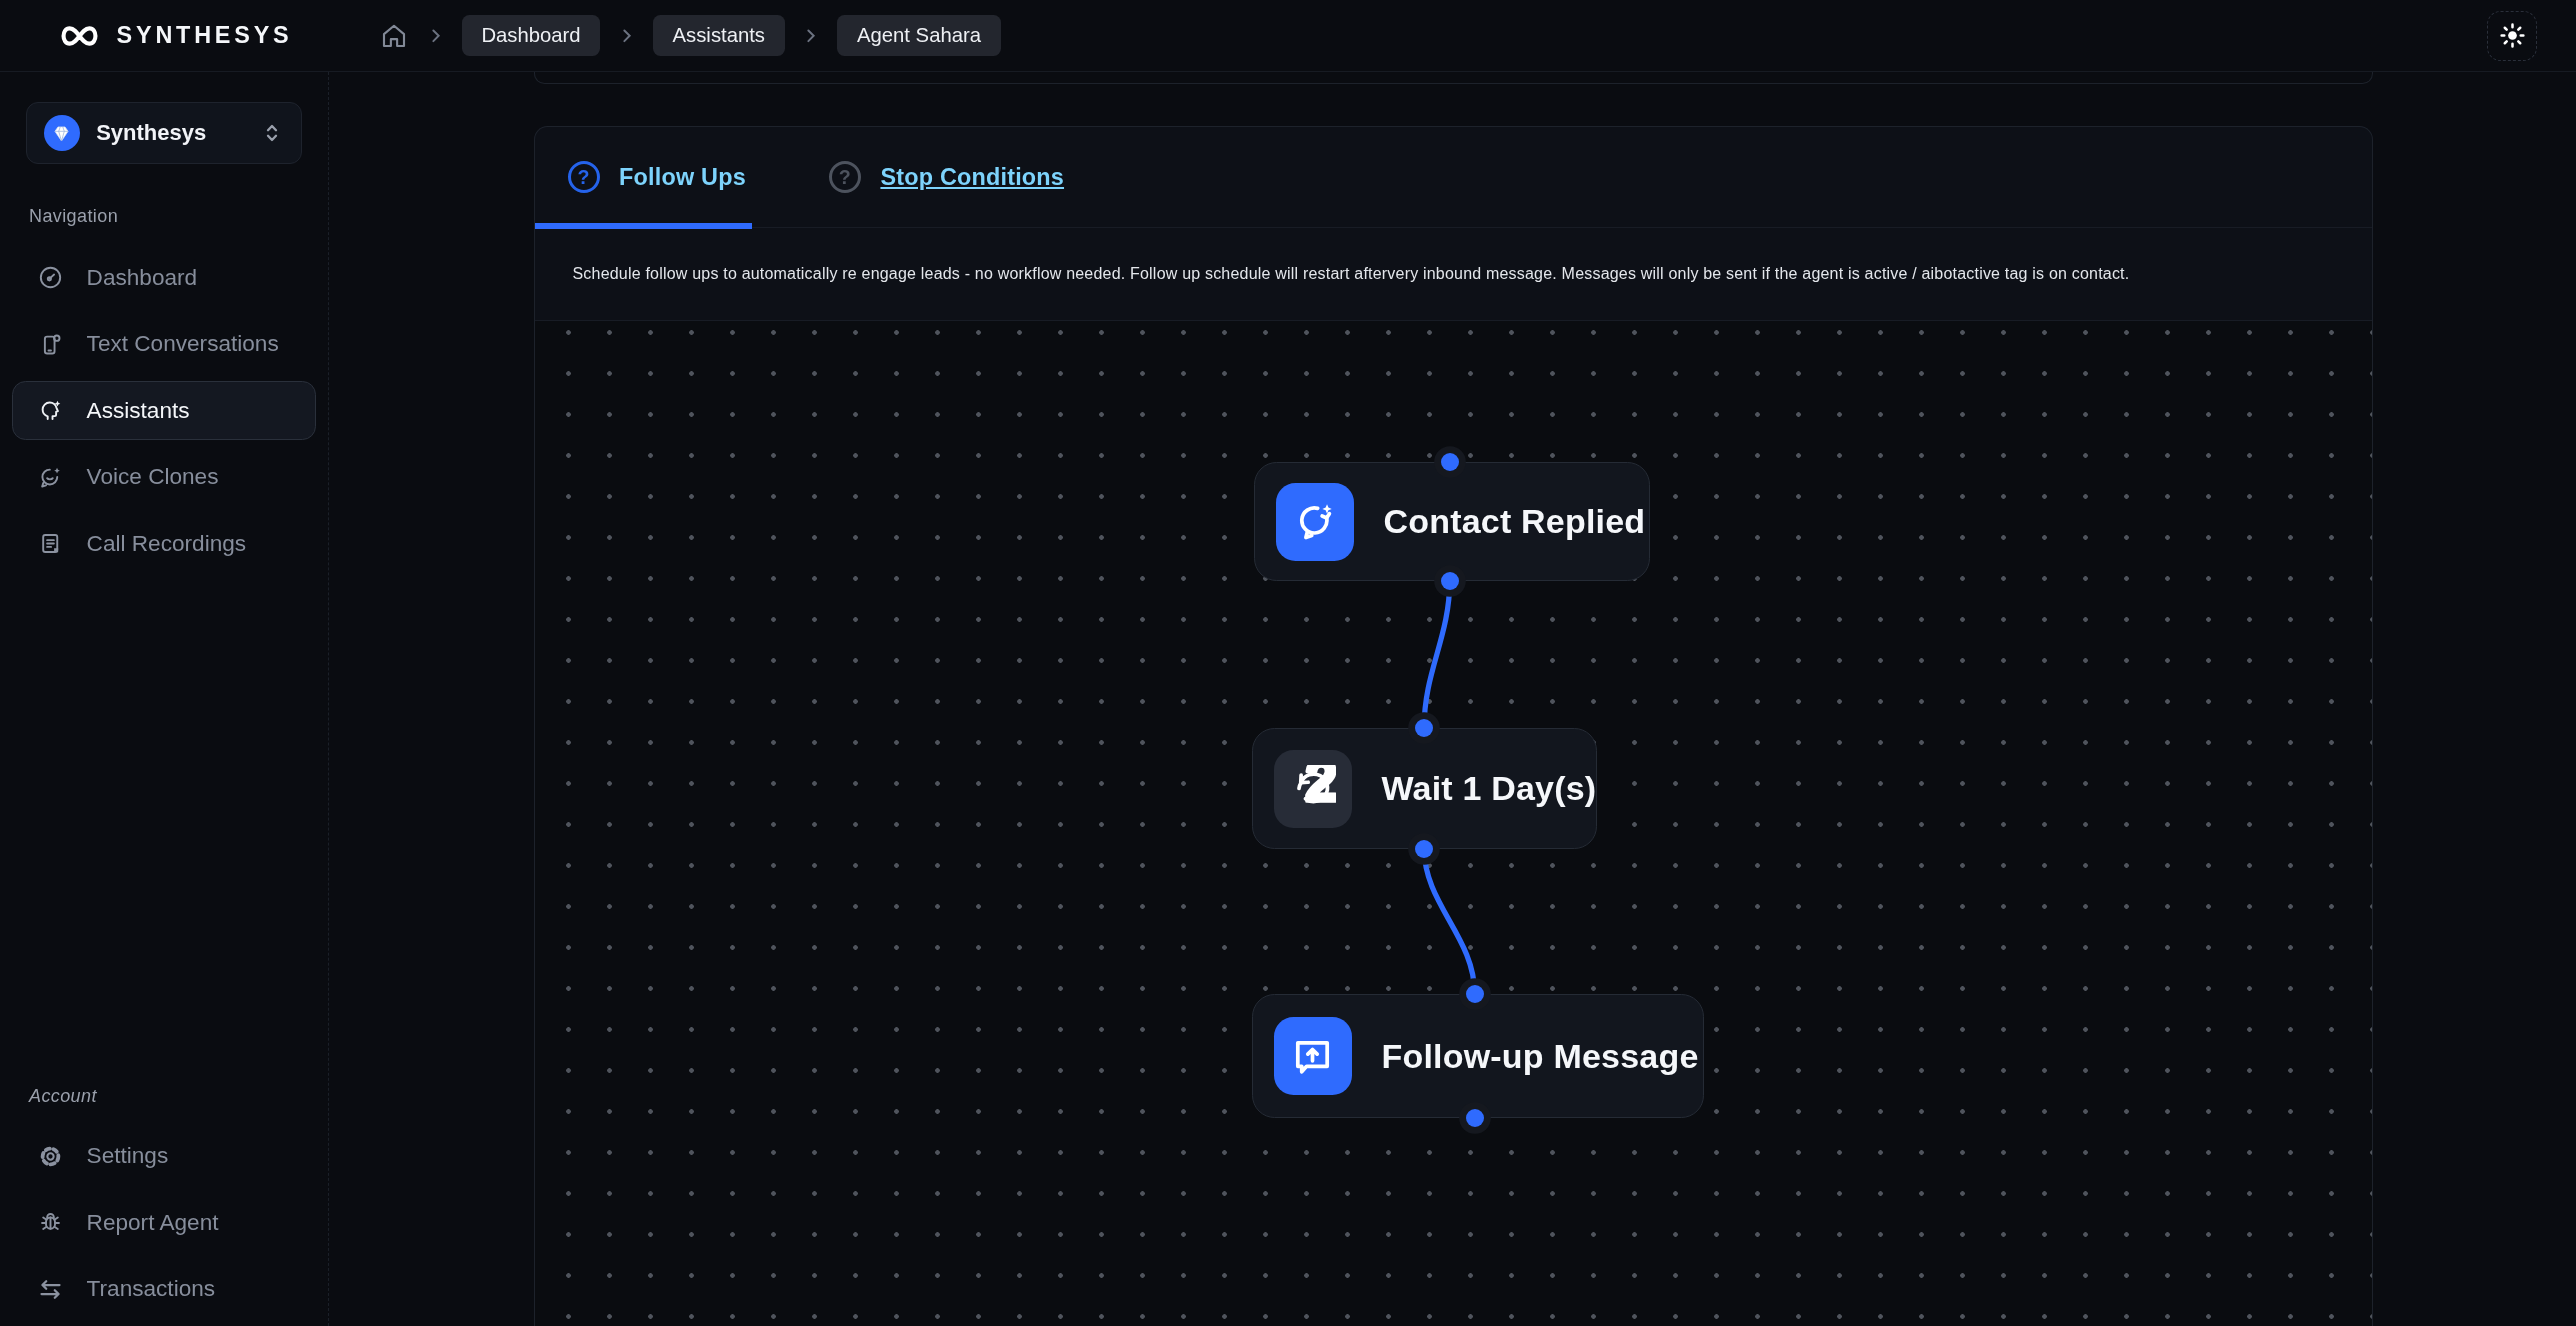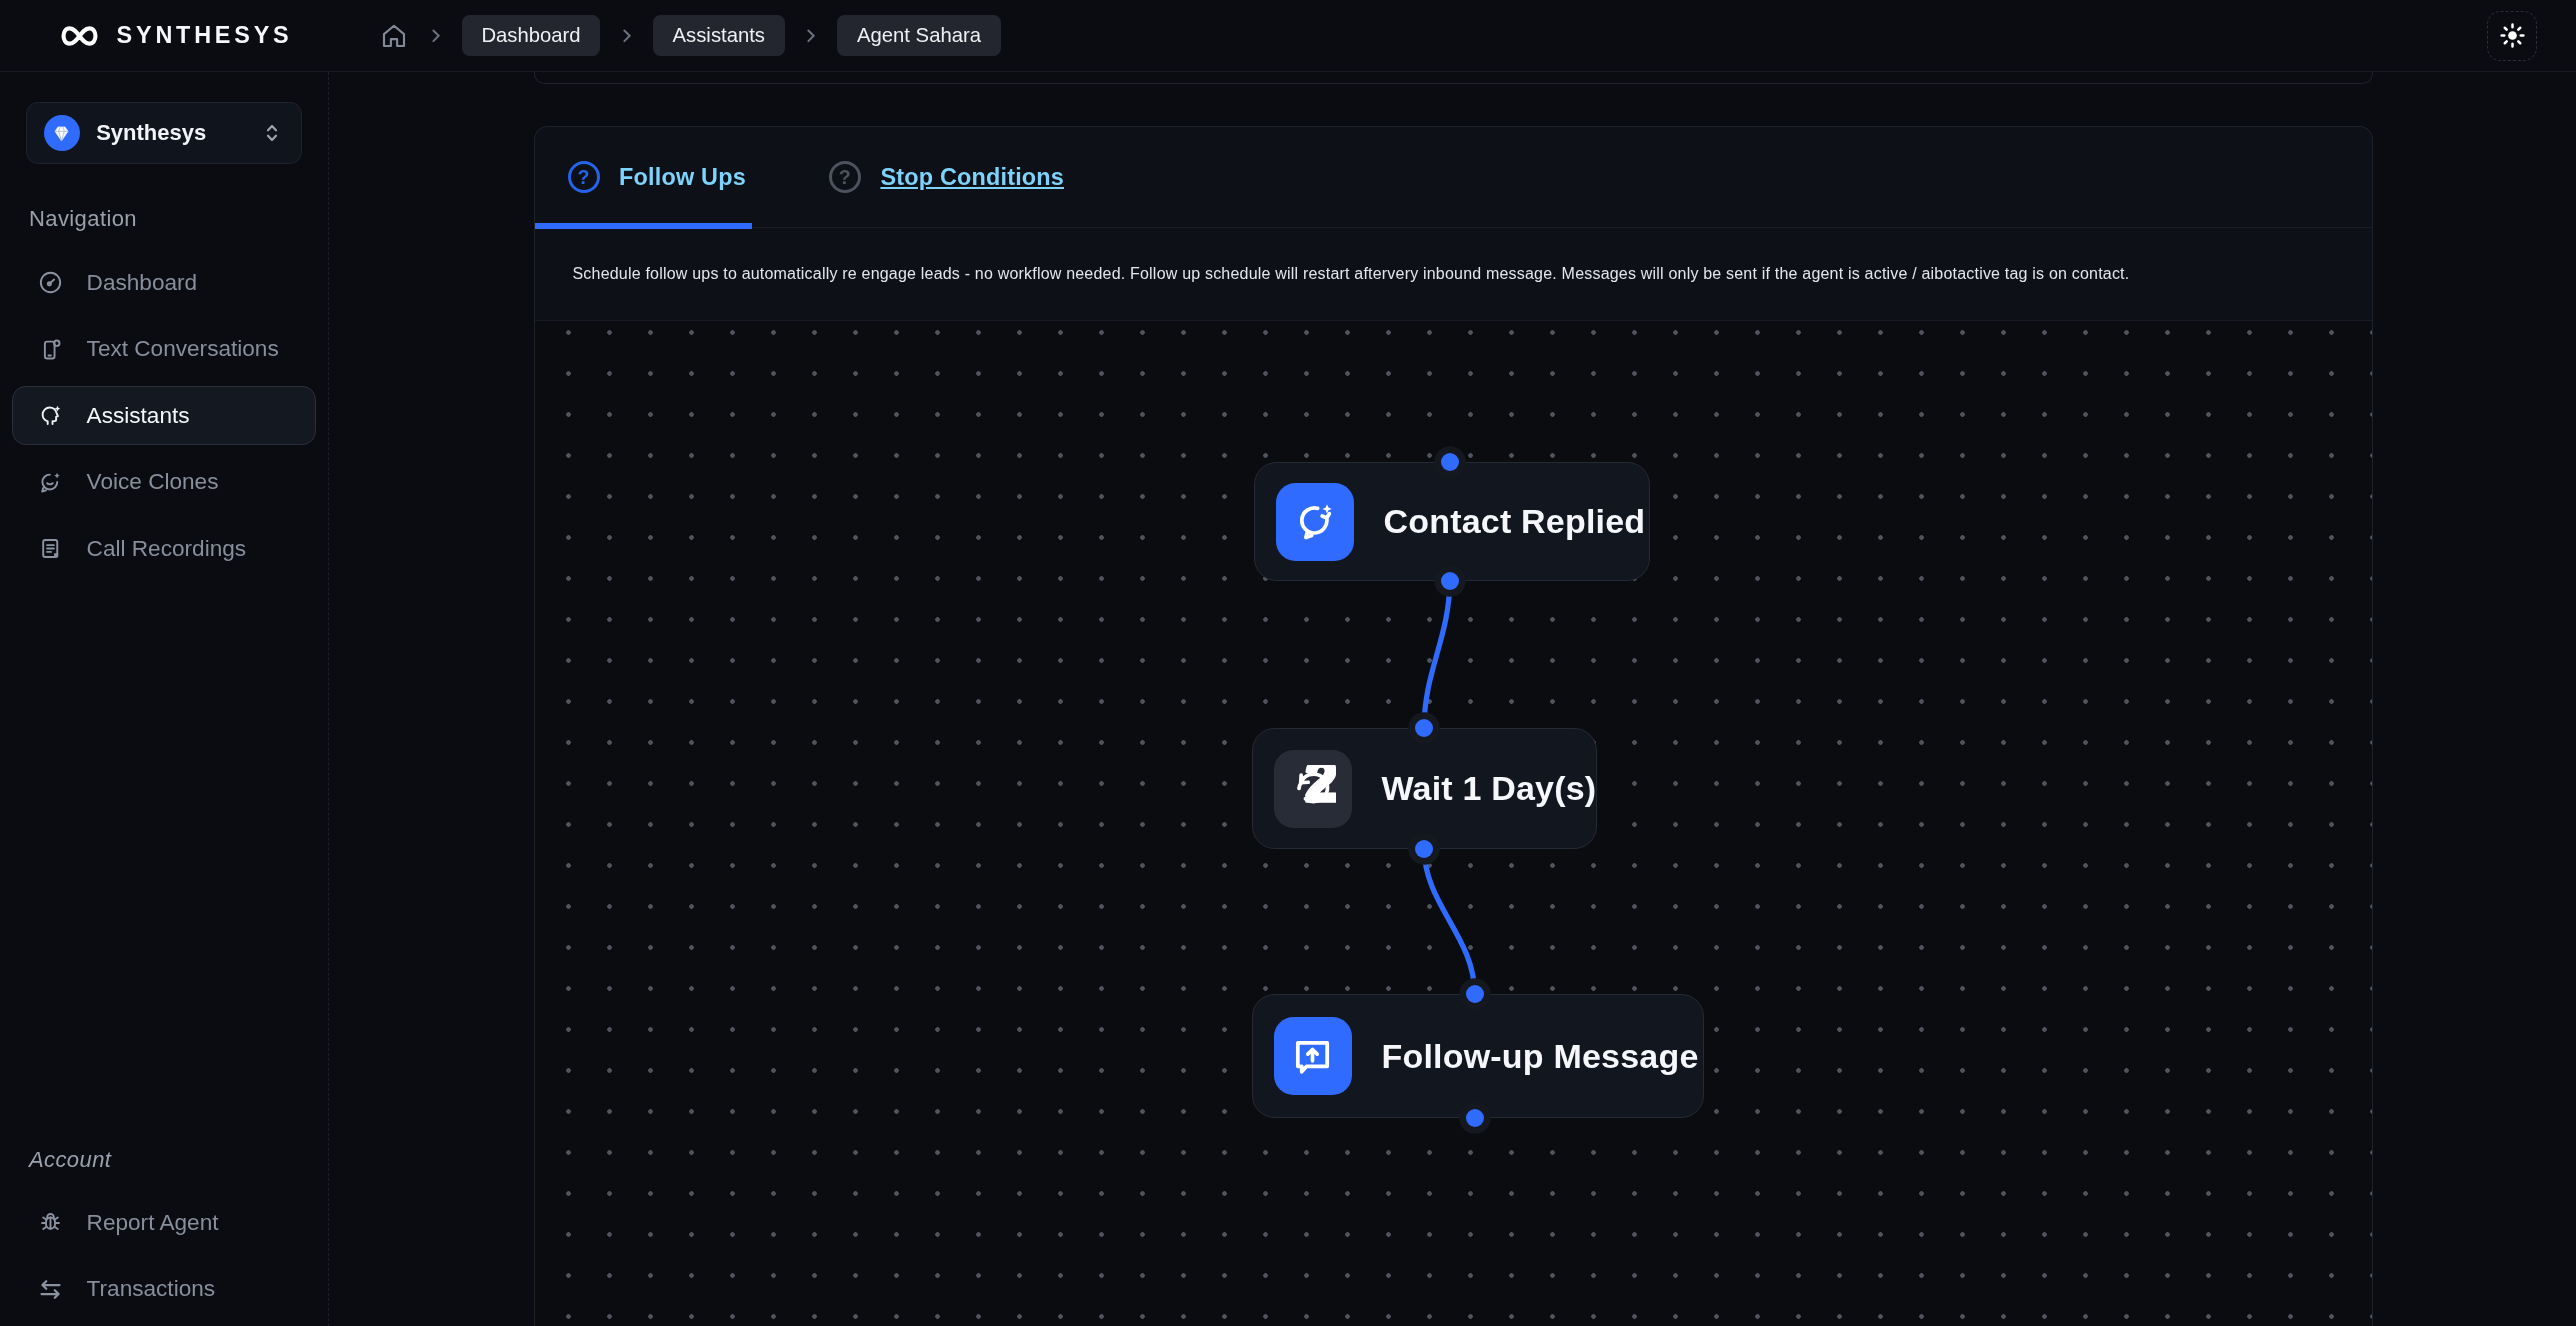--- a/index.html
+++ b/index.html
@@ -42,21 +42,21 @@
   .workspace {
     margin:30px 26px 0 26px; height:62px; border-radius:12px;
     background:#10141c; border:0.8px solid #1e232d;
     display:flex; align-items:center; padding:0 16.6px; gap:16.6px; cursor:pointer;
   }
   .ws-avatar {
     width:36px; height:36px; border-radius:50%; background:#2f6bfe;
     display:flex; align-items:center; justify-content:center; flex:none;
   }
   .ws-name { flex:1; font-size:22px; font-weight:700; color:#f2f4f8; }
-  .section-label { margin:42px 0 0 29px; font-size:22px; color:#9aa0ac; letter-spacing:0.4px; }
+  .section-label { margin:42px 0 0 29px; font-size:18px; color:#9aa0ac; letter-spacing:0.4px; }
   .nav-list { margin:21px 12px 0 12px; display:flex; flex-direction:column; gap:7.5px; }
   .nav-item {
     height:59px; display:flex; align-items:center; gap:22.6px;
     padding:0 0 0 24px; border-radius:13.6px; color:#878e9c; font-size:22.6px;
     border:1.5px solid transparent; cursor:pointer;
   }
   .nav-item .nicon { width:27px; display:flex; justify-content:center; color:#8b92a0; }
   .nav-item.active { background:#141821; border-color:#2a303b; color:#f5f7fa; }
   .nav-item.active .nicon { color:#eef1f5; }
   .account-block { position:absolute; left:0; right:0; bottom:7.5px; }
@@ -251,20 +251,29 @@
       </span>
       <span>Call Recordings</span>
     </div>
   </nav>
 
   <div class="account-block">
     <div class="section-label">Account</div>
     <nav class="nav-list">
       <div class="nav-item">
         <span class="nicon">
+          <svg width="27" height="27" viewBox="0 0 24 24" fill="none" stroke="currentColor" stroke-linecap="round">
+            <circle cx="12" cy="12" r="7" stroke-width="3.4" stroke-dasharray="3.7 3.4"></circle>
+            <circle cx="12" cy="12" r="2.8" stroke-width="1.8"></circle>
+          </svg>
+        </span>
+        <span>Settings</span>
+      </div>
+      <div class="nav-item">
+        <span class="nicon">
           <svg width="27" height="27" viewBox="0 0 24 24" fill="none" stroke="currentColor" stroke-width="1.7" stroke-linecap="round" stroke-linejoin="round">
             <path d="M9 7.5 a3 3 0 0 1 6 0"></path>
             <rect x="8" y="7.5" width="8" height="10" rx="4"></rect>
             <path d="M12 7.5 V17.5 M4.5 12.5 H8 M16 12.5 H19.5 M5.5 7.5 L8.5 9.5 M18.5 7.5 L15.5 9.5 M5.5 17.8 L8.5 15.8 M18.5 17.8 L15.5 15.8"></path>
           </svg>
         </span>
         <span>Report Agent</span>
       </div>
       <div class="nav-item">
         <span class="nicon">

